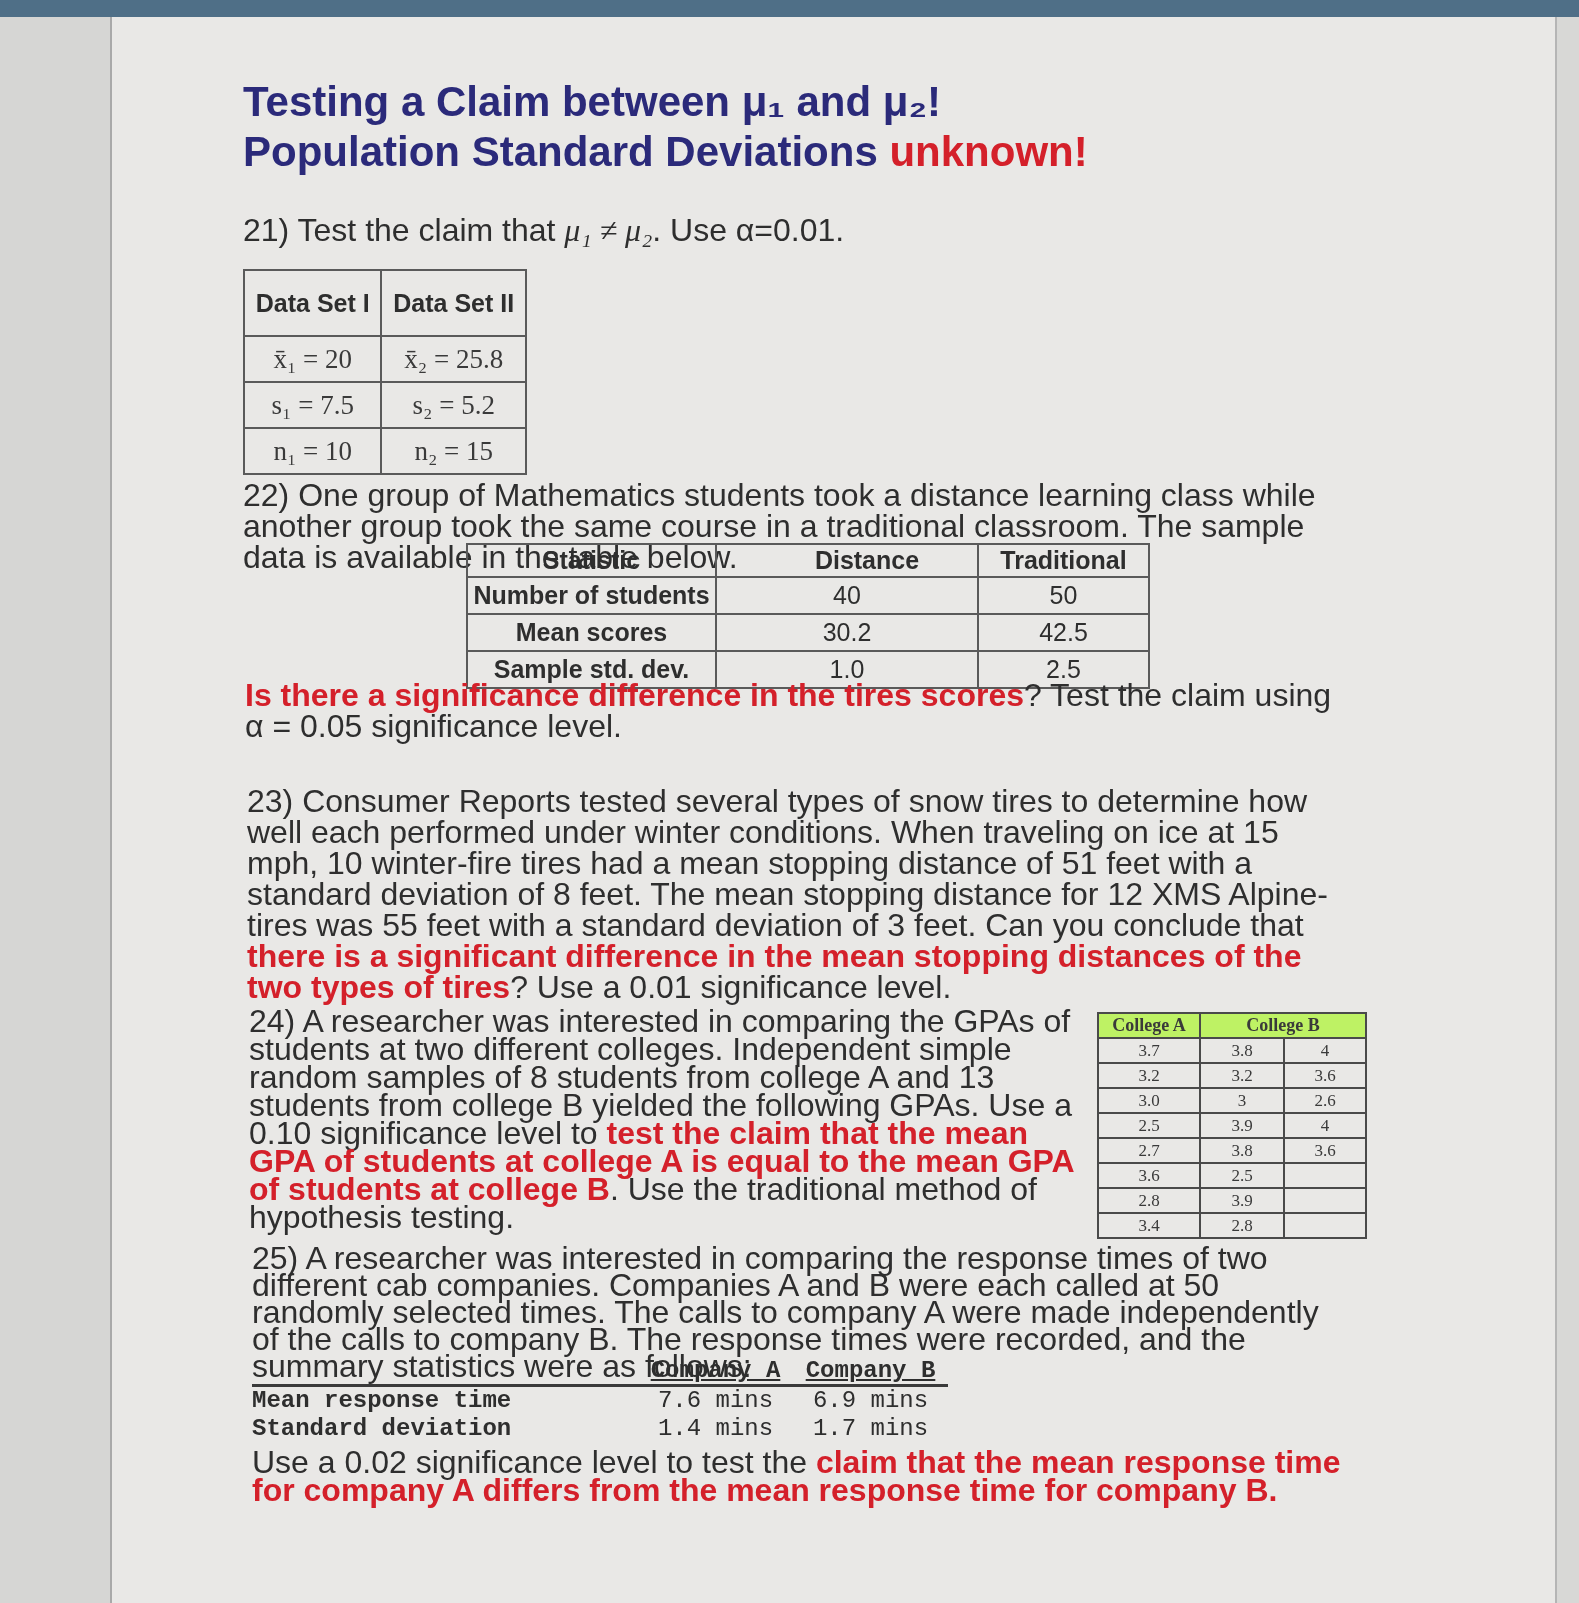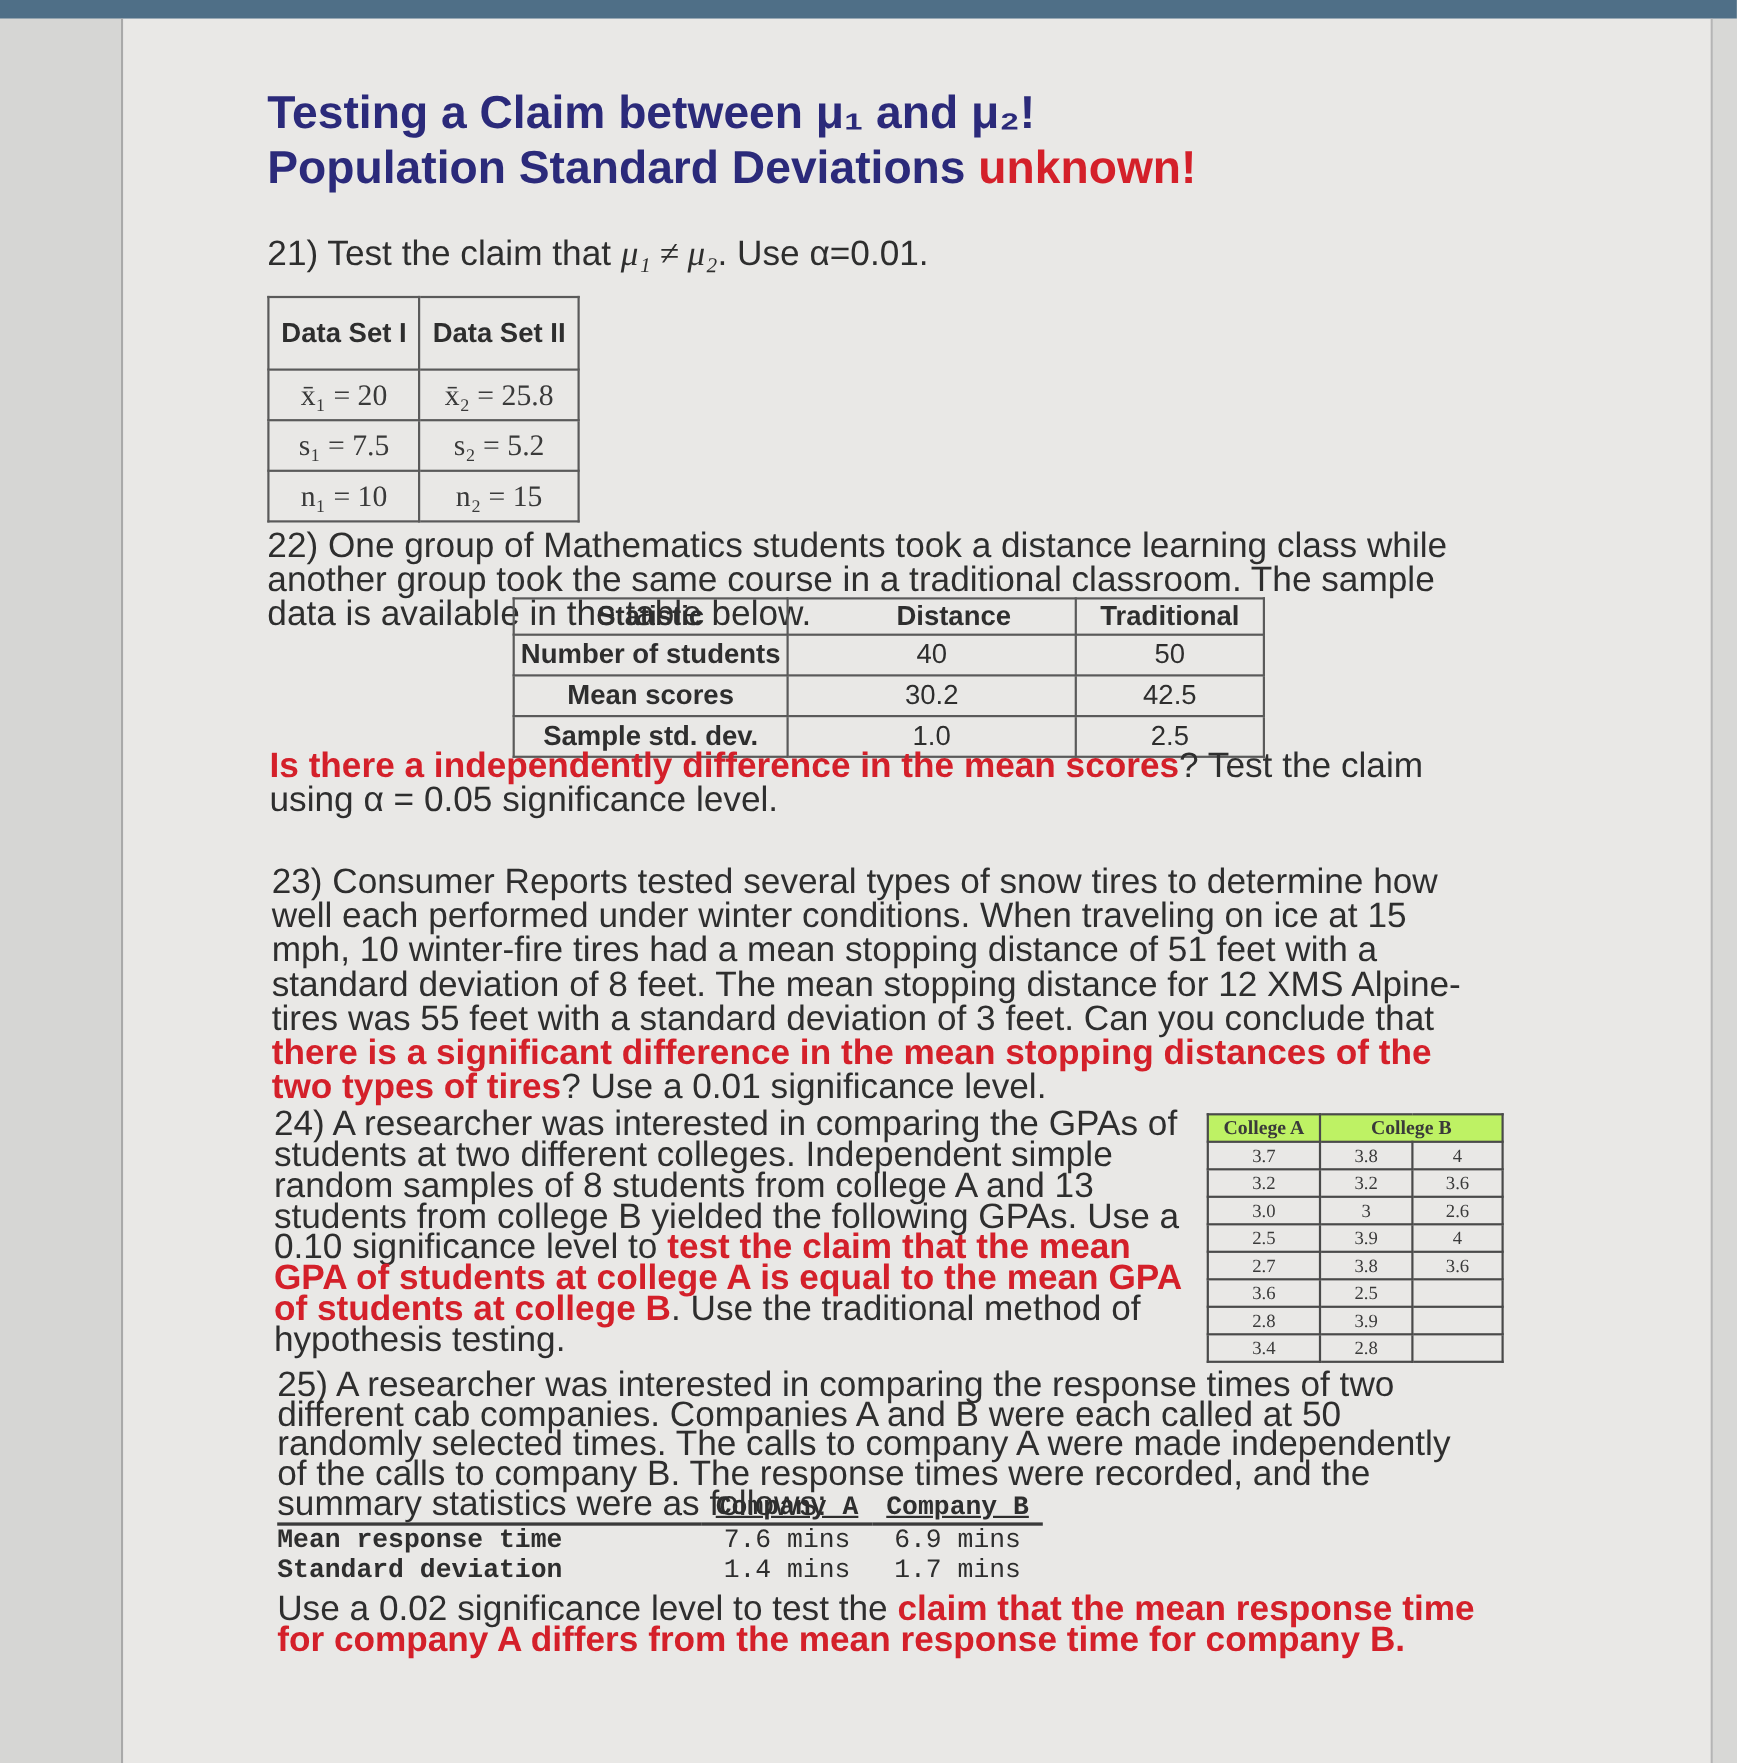--- a/index.html
+++ b/index.html
@@ -96,21 +96,21 @@
     <td>42.5</td>
   </tr>
   <tr>
     <td class="lbl">Sample std. dev.</td>
     <td>1.0</td>
     <td>2.5</td>
   </tr>
 </tbody>
   </table>
 <div class="abs text" style="left:245px; top:680px; width:1110px;">
-  <span class="red">Is there a independently difference in the mean scores</span><span>? Test the claim using α = 0.05 significance level.</span>
+  <span class="red">Is there a significance difference in the tires scores</span><span>? Test the claim using α = 0.05 significance level.</span>
 </div>
 
 <div class="abs text" style="left:247px; top:786px; width:1090px;">
   <span>23) Consumer Reports tested several types of snow tires to determine how well each performed under winter conditions. When traveling on ice at 15 mph, 10 winter-fire tires had a mean stopping distance of 51 feet with a standard deviation of 8 feet.  The mean stopping distance for 12 XMS Alpine-tires was 55 feet with a standard deviation of 3 feet. Can you conclude that </span><span class="red">there is a significant difference in the mean stopping distances of the two types of tires</span><span>?  Use a 0.01 significance level.</span>
 </div>
 
 <div class="abs text" style="left:249px; top:1007px; width:830px; line-height:28px;">
   <span>24) A researcher was interested in comparing the GPAs of students at two different colleges. Independent simple random samples of 8 students from college A and 13 students from college B yielded the following GPAs. Use a 0.10 significance level to </span><span class="red">test the claim that the mean GPA of students at college A is equal to the mean GPA of students at college B</span><span>. Use the traditional method of hypothesis testing.</span>
 </div>
 <table class="abs t24" style="left:1097px; top:1012px; width:270px;">

